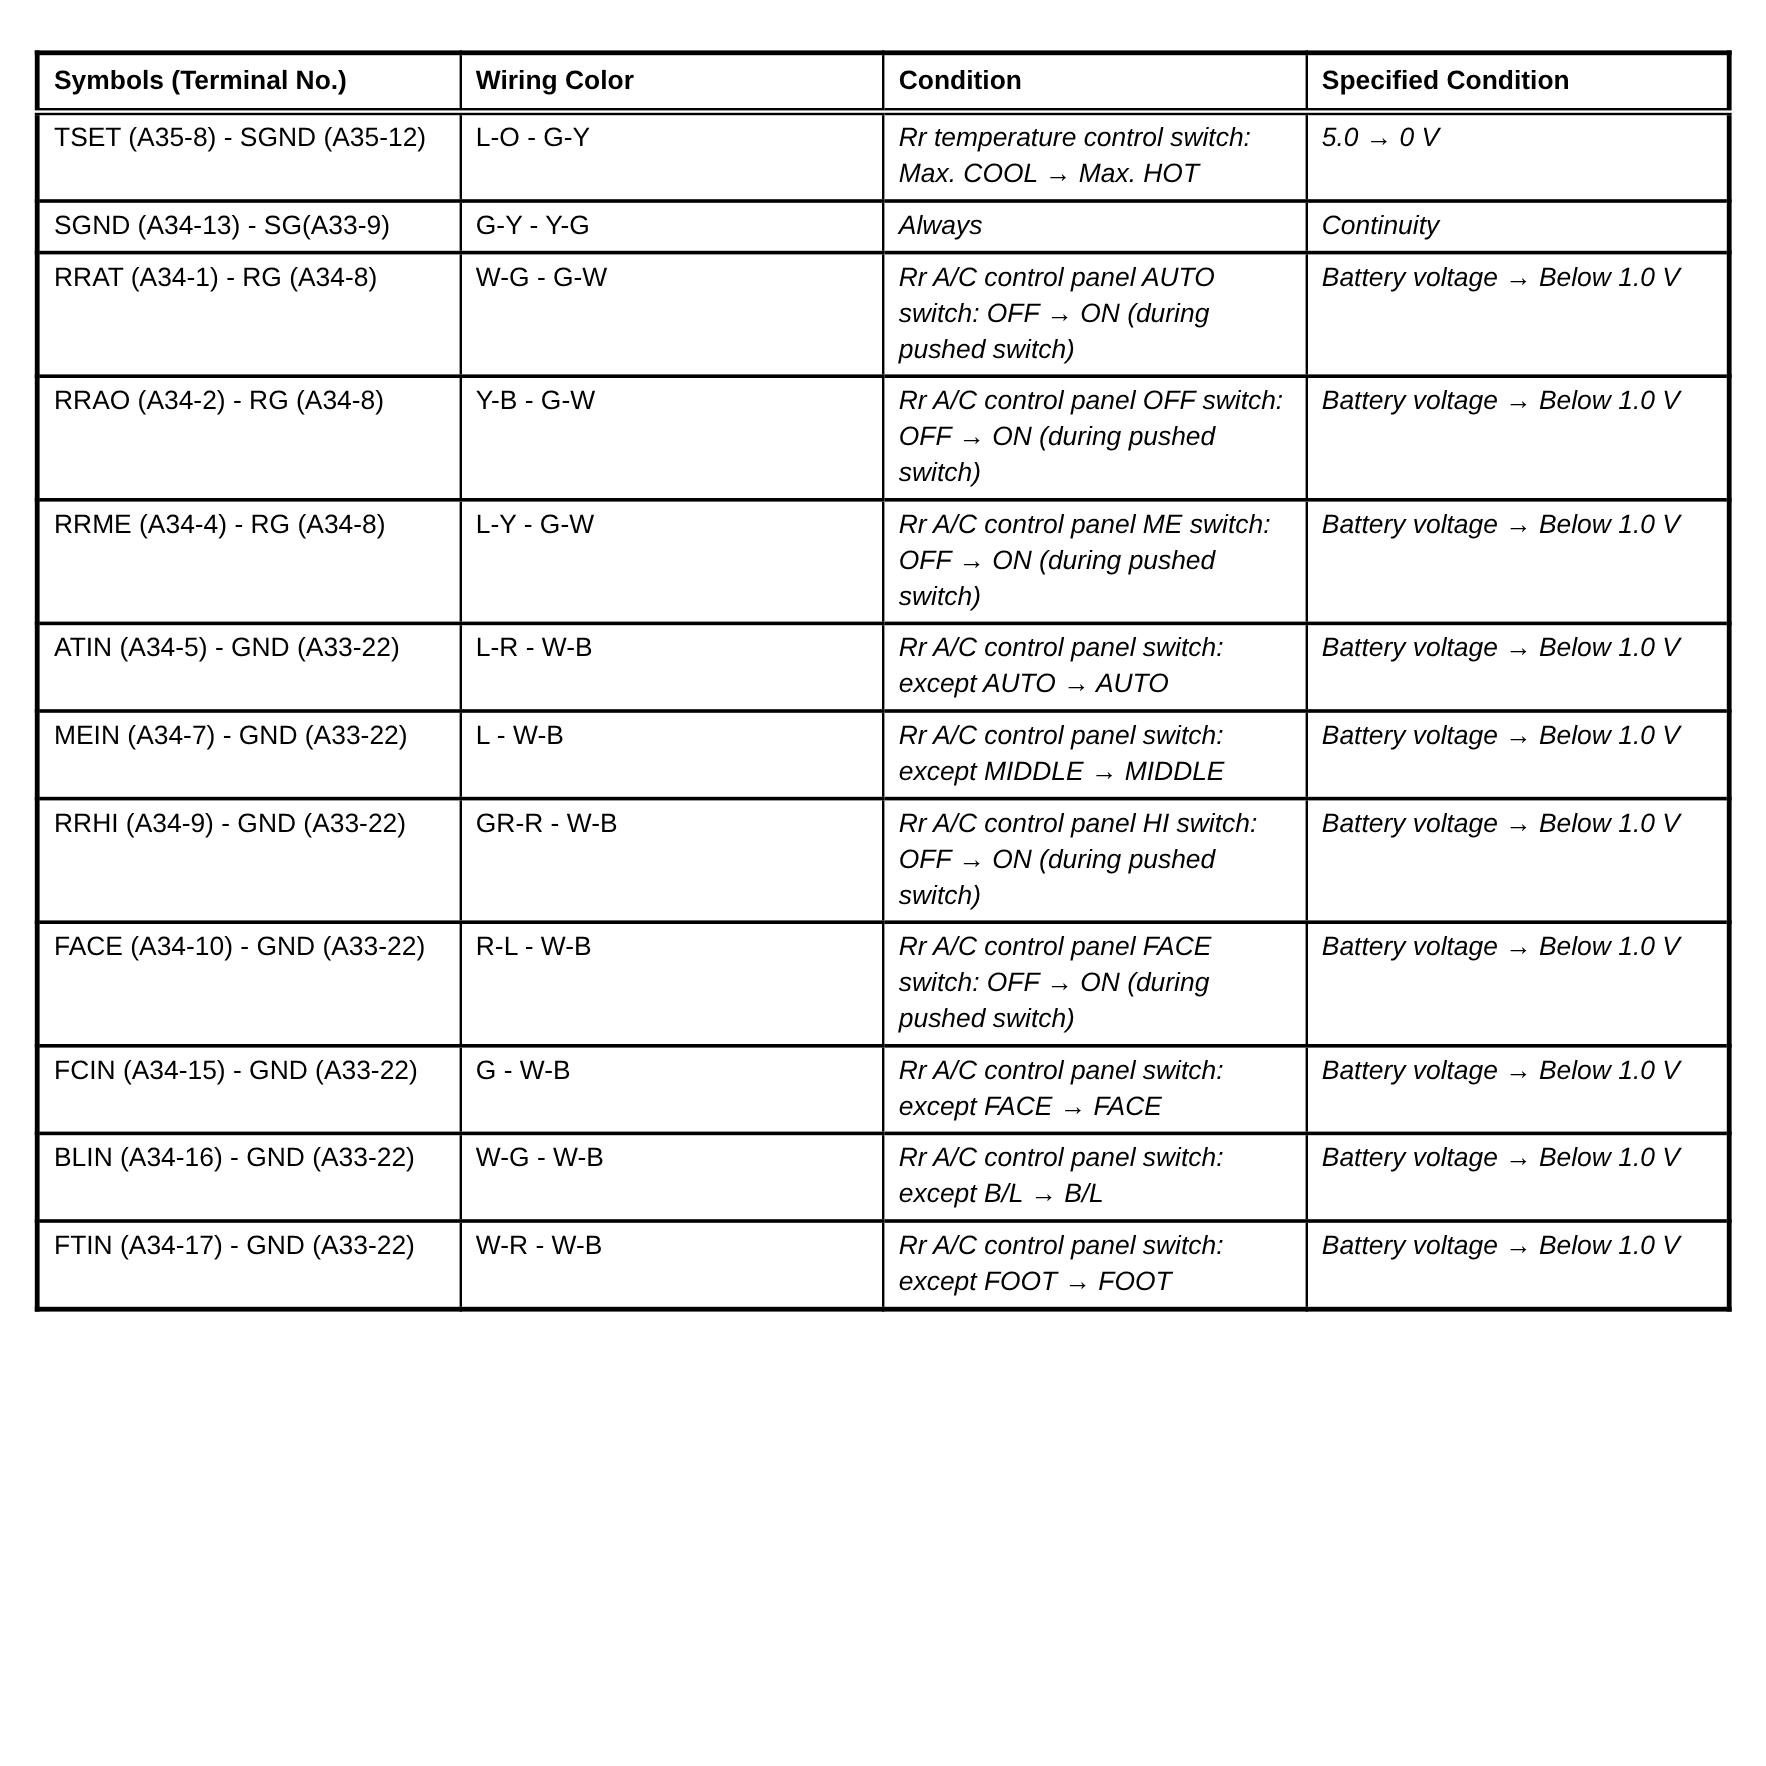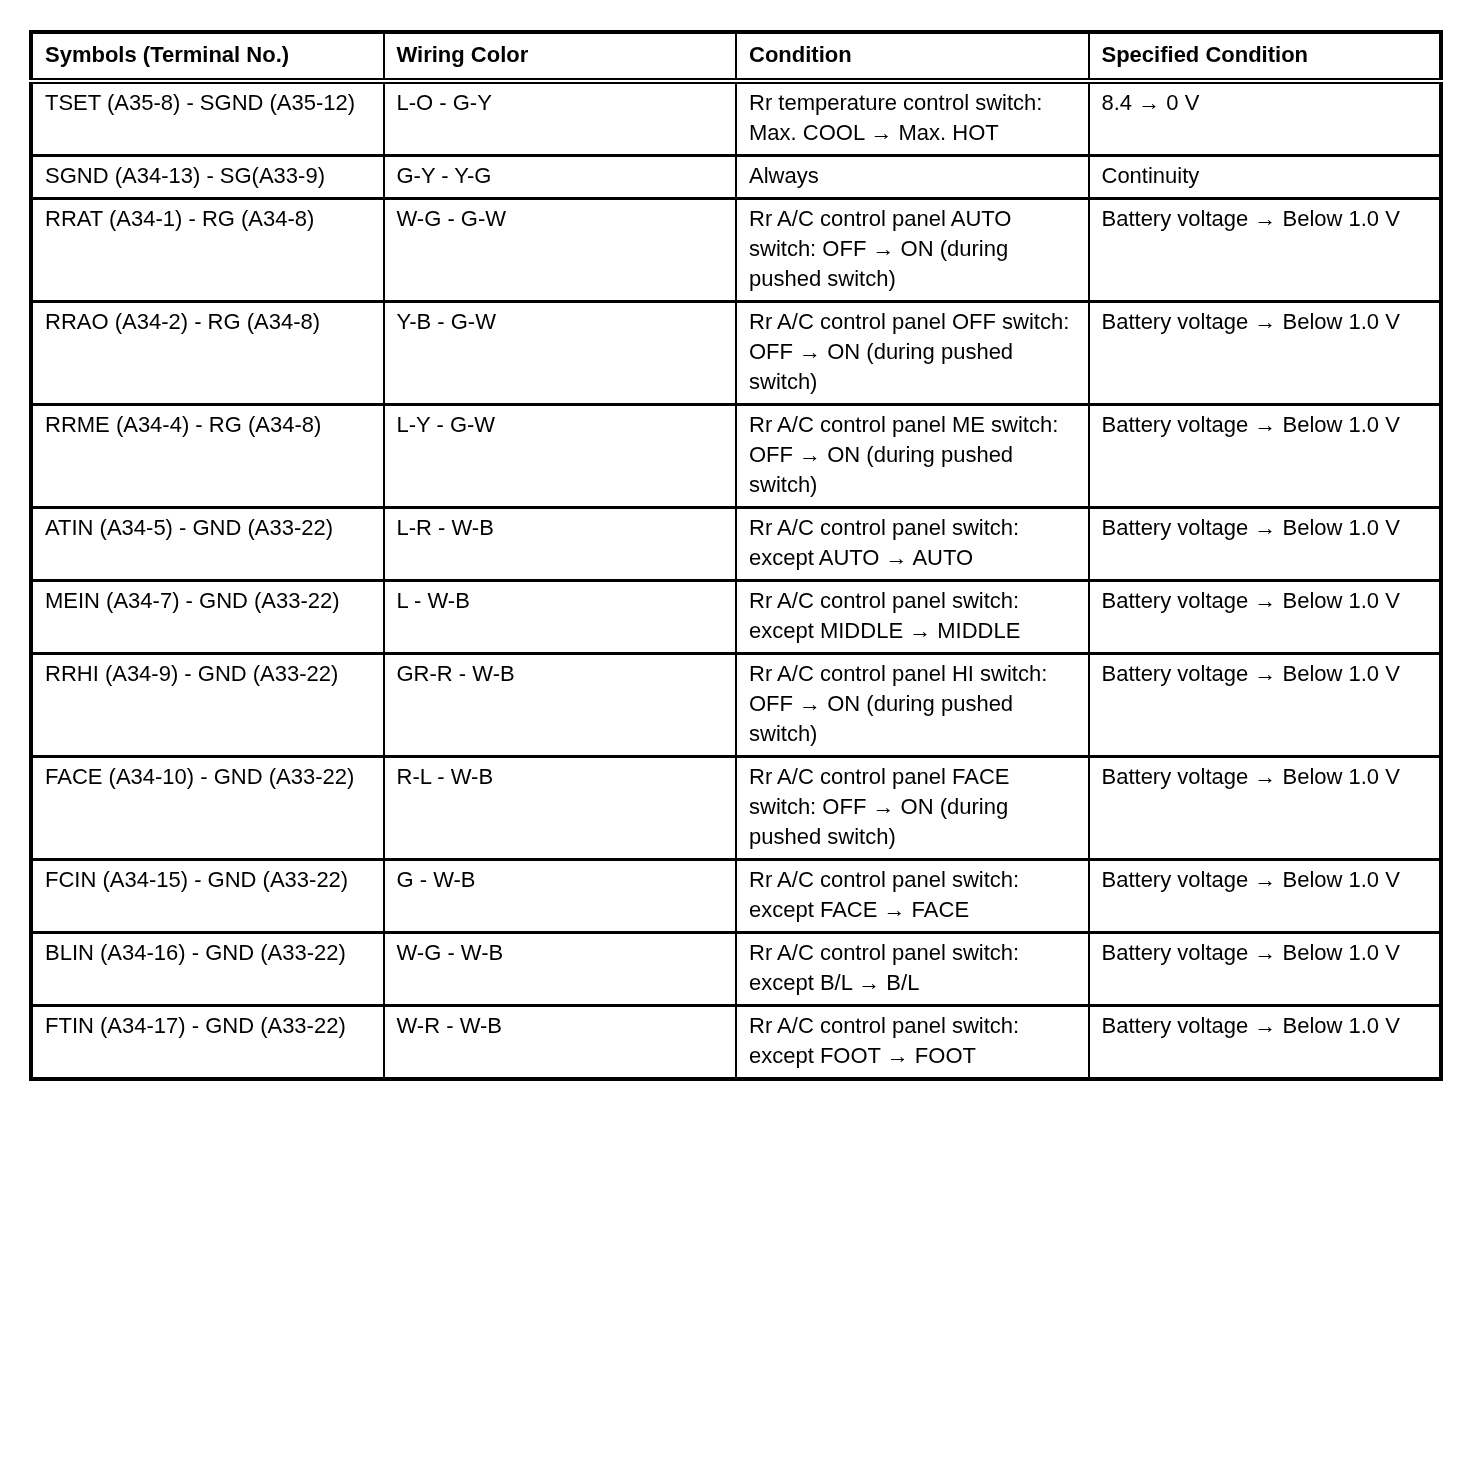--- a/index.html
+++ b/index.html
@@ -5,21 +5,21 @@
   html, body {
     margin: 0;
     background: #ffffff;
     font-family: "Liberation Sans", sans-serif;
     color: #000000;
   }
   .page {
     width: 1472px;
     height: 1472px;
     box-sizing: border-box;
-    padding: 30px 29px;
+    padding: 42px 29px;
     background: #ffffff;
   }
   table.spec-table {
     border-collapse: collapse;
     table-layout: fixed;
     width: 1414px;
     background: #ffffff;
   }
   table.spec-table col { width: 25%; }
   table.spec-table th,
@@ -35,21 +35,21 @@
   
   table.spec-table td { border-top-width: 3px; border-bottom-width: 3px; }
   
   table.spec-table { border: 4px solid #000000; }
   table.spec-table thead th {
     font-weight: bold;
     border-bottom: 6px double #000000;
     padding-top: 6px;
     padding-bottom: 8px;
   }
-  td.cell-condition, td.cell-specified { white-space: pre-line; }
+  td.cell-condition, td.cell-specified { white-space: pre-line; font-style: italic; }
   td.cell-symbols, td.cell-wiring { white-space: pre-line; }
 </style>
 </head>
 <body>
 
 <div class="page">
   <table class="spec-table">
     <colgroup>
       <col>
         <col>
@@ -63,21 +63,21 @@
         <th>Condition</th>
         <th>Specified Condition</th>
       </tr>
     </thead>
     <tbody>
         <tr>
     <td class="cell-symbols">TSET (A35-8) - SGND (A35-12)</td>
     <td class="cell-wiring">L-O - G-Y</td>
     <td class="cell-condition">Rr temperature control switch:
 Max. COOL → Max. HOT</td>
-    <td class="cell-specified">8.4 → 0 V</td>
+    <td class="cell-specified">5.0 → 0 V</td>
   </tr>
         <tr>
     <td class="cell-symbols">SGND (A34-13) - SG(A33-9)</td>
     <td class="cell-wiring">G-Y - Y-G</td>
     <td class="cell-condition">Always</td>
     <td class="cell-specified">Continuity</td>
   </tr>
         <tr>
     <td class="cell-symbols">RRAT (A34-1) - RG (A34-8)</td>
     <td class="cell-wiring">W-G - G-W</td>

